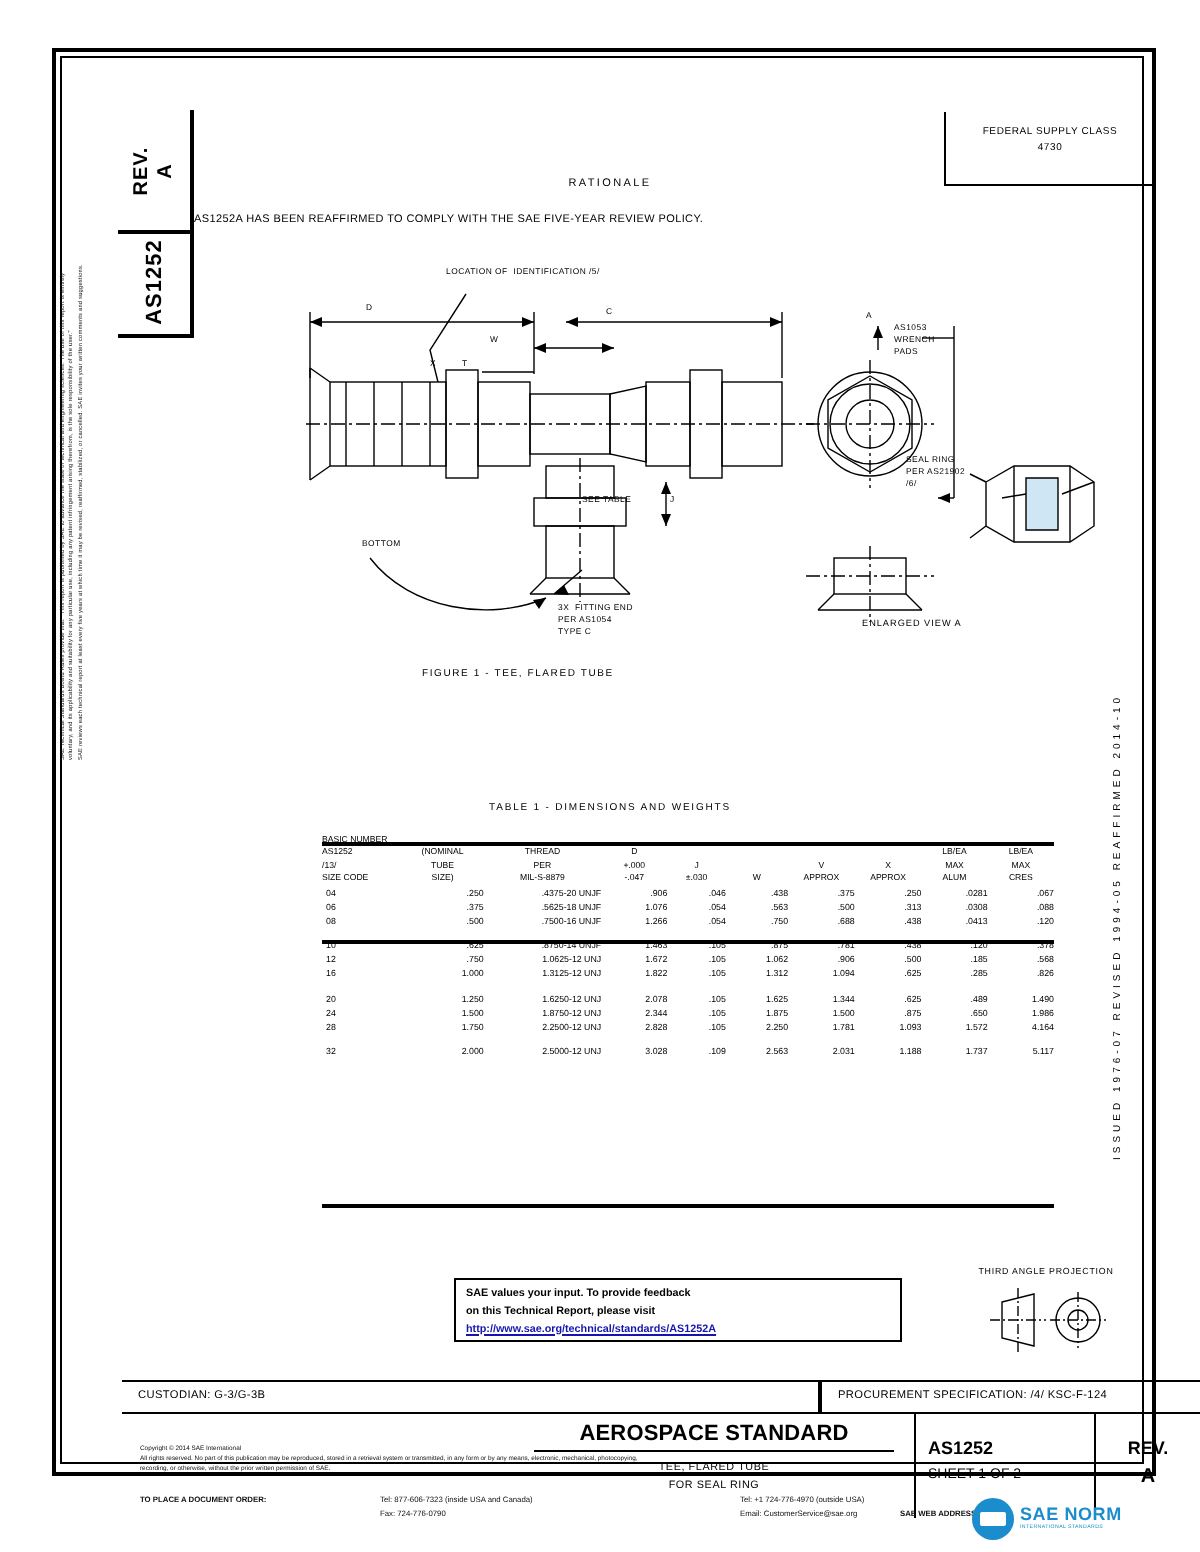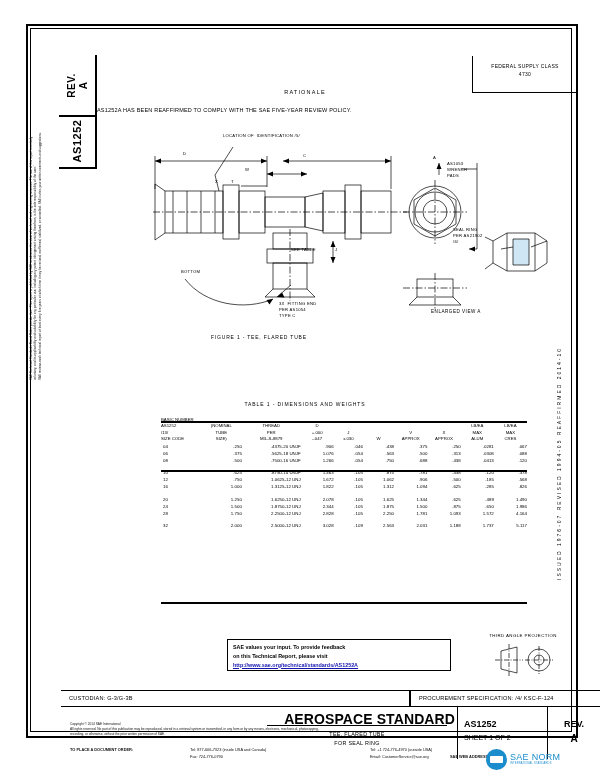--- a/index.html
+++ b/index.html
@@ -62,21 +62,21 @@
   .tap-lbl{position:absolute;left:0;top:0;width:104px;text-align:center;font-size:4.4px;letter-spacing:.4px;}
 
   
   .custrow{position:absolute;left:30px;top:661px;width:540px;height:17px;border-top:1.5px solid #000;border-bottom:1.5px solid #000;box-sizing:border-box;}
   .cust{position:absolute;left:8px;top:4px;font-size:5.6px;letter-spacing:.2px;}
   .procdiv{position:absolute;left:348px;top:0;width:1.5px;height:100%;background:#000;}
   .proc{position:absolute;left:358px;top:4px;font-size:5.6px;letter-spacing:.2px;}
 
   .titleblk{position:absolute;left:30px;top:678px;width:540px;height:52px;box-sizing:border-box;}
   .tb-left{position:absolute;left:198px;top:0;width:198px;height:52px;border-right:1.5px solid #000;}
-  .as-title{position:absolute;left:198px;top:4px;width:196px;text-align:right;font-size:14px;font-weight:bold;letter-spacing:.1px;}
+  .as-title{position:absolute;left:198px;top:4px;width:196px;text-align:center;font-size:11px;font-weight:bold;letter-spacing:.1px;}
   .as-ul{position:absolute;left:206px;top:18px;width:180px;height:1.2px;background:#000;}
   .as-sub{position:absolute;left:198px;top:23px;width:196px;text-align:center;font-size:5.4px;line-height:1.7;letter-spacing:.3px;}
   .tb-num{position:absolute;left:396px;top:0;width:90px;height:52px;border-right:1.5px solid #000;}
   .tb-num .n{position:absolute;left:7px;top:12px;font-size:9px;font-weight:bold;}
   .tb-num .s{position:absolute;left:7px;top:27px;font-size:7px;}
   .tb-rev{position:absolute;left:486px;top:0;width:54px;height:52px;text-align:center;}
   .tb-rev .r1{position:absolute;left:0;top:12px;width:54px;font-size:9px;font-weight:bold;}
   .tb-rev .r2{position:absolute;left:0;top:26px;width:54px;font-size:10px;font-weight:bold;}
 
   
@@ -88,21 +88,21 @@
 
   
   .rev-strip{position:absolute;left:556px;top:380px;height:200px;width:16px;}
   .rev-strip .v{transform-origin:0 0;transform:rotate(-90deg) translate(-200px,0);font-size:5px;letter-spacing:2px;white-space:nowrap;width:200px;text-align:center;}
 
   
   .watermark{position:absolute;left:486px;top:748px;width:106px;height:22px;display:flex;align-items:center;}
   .wm-badge{width:21px;height:21px;border-radius:50%;background:#1b8ccc;position:relative;flex:none;}
   .wm-badge:after{content:"";position:absolute;left:4px;top:7px;width:13px;height:7px;background:#fff;border-radius:1px;}
   .wm-txt{margin-left:3px;line-height:1.1;}
-  .wm-txt .a{font-size:9px;font-weight:normal;color:#1b8ccc;letter-spacing:.3px;}
+  .wm-txt .a{font-size:9px;font-weight:bold;color:#1b8ccc;letter-spacing:.3px;}
   .wm-txt .b{font-size:2.6px;color:#1b8ccc;letter-spacing:.2px;}
 </style>
 </head>
 <body>
 
 <div class="page">
 
   <div class="frame"></div>
   <div class="frame-inner">
 

